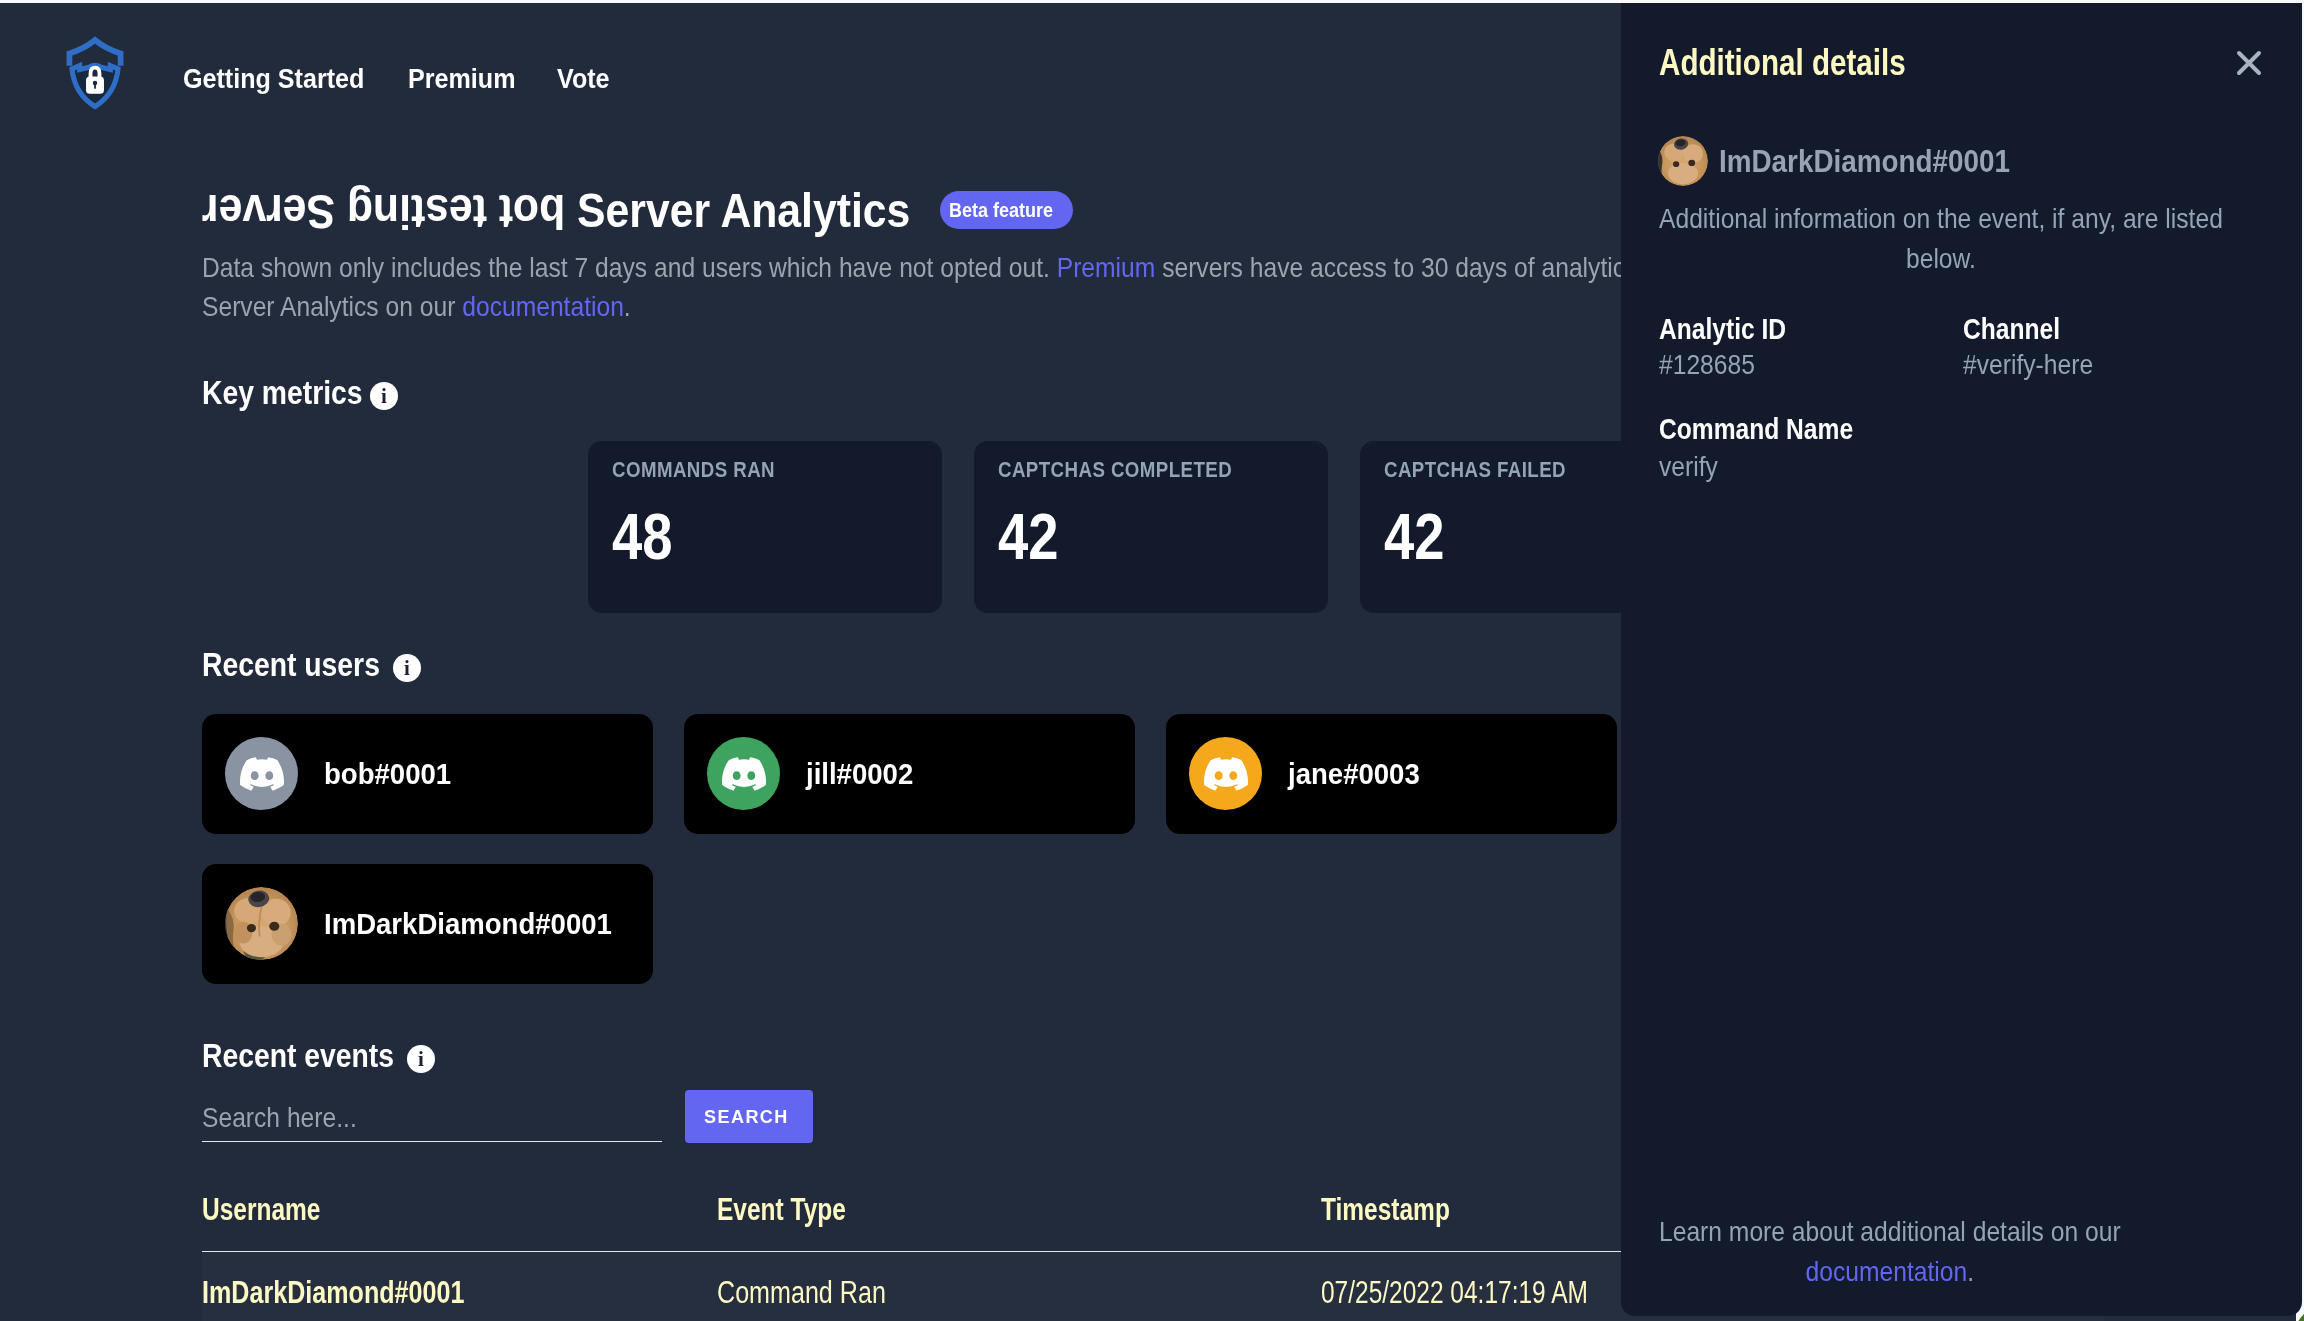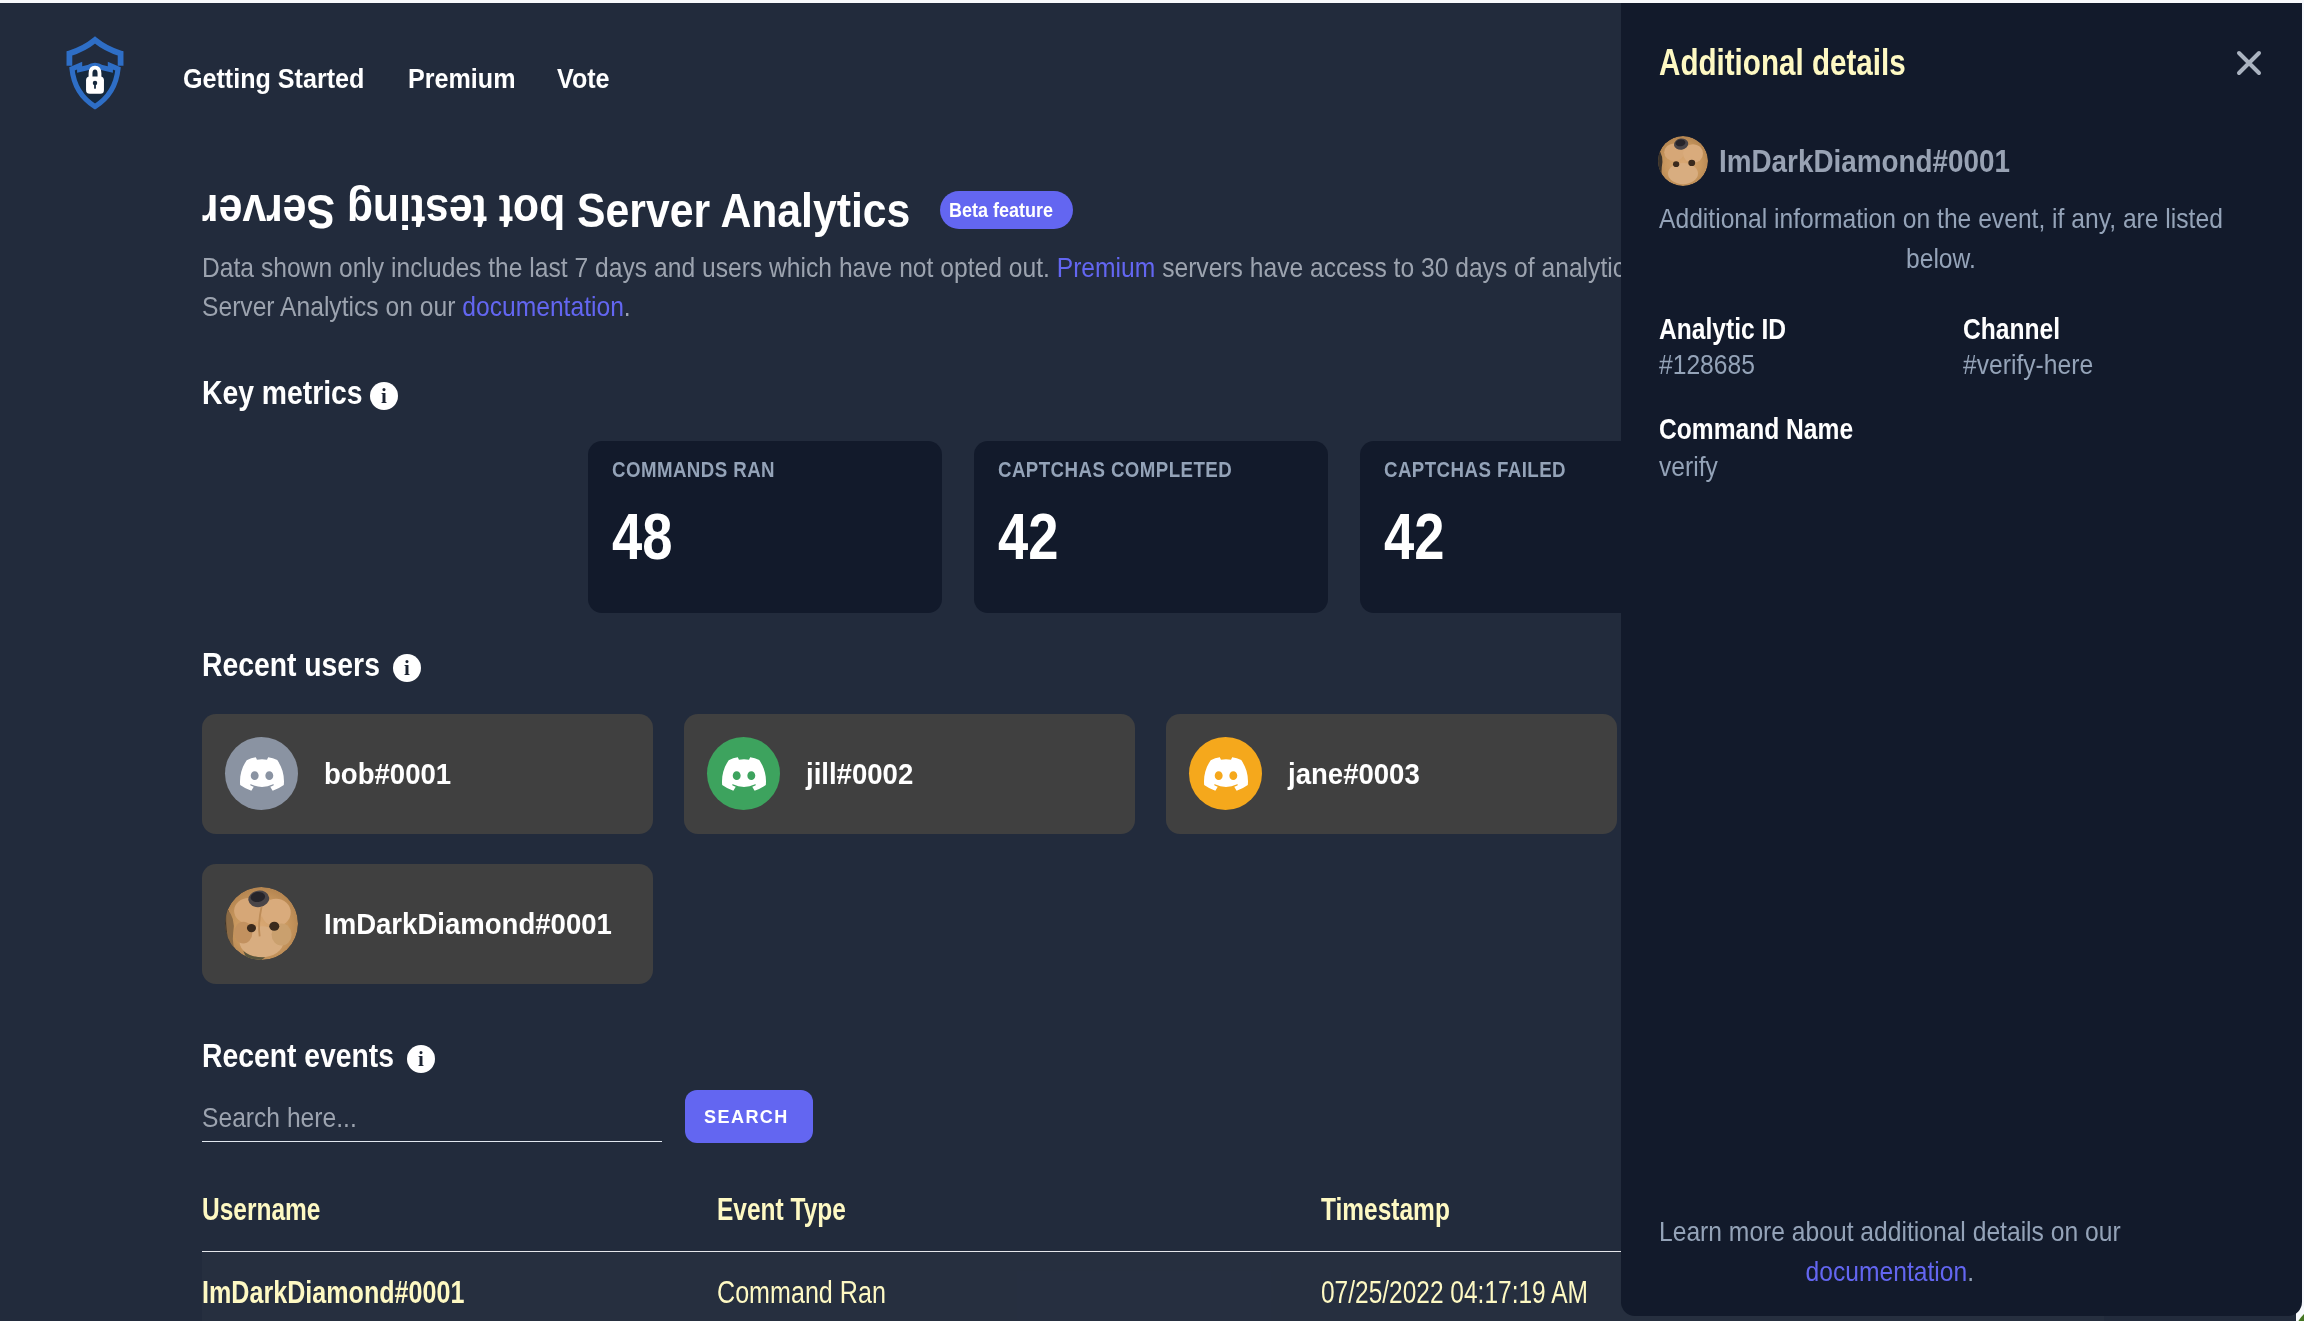--- a/index.html
+++ b/index.html
@@ -14,25 +14,25 @@
   nav span { position:absolute; top:0; color:#fff; font-weight:bold; font-size:27px; line-height:31px; }
   h1 { font-size:48px; line-height:48px; font-weight:bold; color:#fff; white-space:nowrap; }
   .flip { display:inline-block; transform:rotate(180deg); }
   .pill { background:#6366f1; color:#fff; font-size:20px; font-weight:bold; border-radius:19px;
           width:133px; height:38px; line-height:38px; text-align:center; }
   .sub { font-size:28px; line-height:39px; color:#9ca3af; }
   .h2t { font-size:34px; line-height:34px; font-weight:bold; color:#fff; }
   .mcard { position:absolute; top:438px; width:354px; height:172px; background:#121a2b; border-radius:14px; }
   .mlbl { position:absolute; left:24px; top:16px; font-size:22px; font-weight:bold; color:#94a3b8; letter-spacing:0.5px; }
   .mnum { position:absolute; left:24px; top:64px; font-size:64px; line-height:64px; font-weight:bold; color:#fff; }
-  .ucard { position:absolute; width:451px; height:120px; background:#404040; border-radius:14px; }
+  .ucard { position:absolute; width:451px; height:120px; background:#000000; border-radius:14px; }
   .uav { position:absolute; left:23px; top:23px; width:73px; height:73px; border-radius:50%;
          display:flex; align-items:center; justify-content:center; overflow:hidden; }
   .uname { position:absolute; left:122px; top:46px; font-size:29px; line-height:29px; font-weight:bold; color:#fff; }
-  .sbtn { position:absolute; left:685px; top:1087px; width:128px; height:53px; background:#6366f1; border-radius:12px;
+  .sbtn { position:absolute; left:685px; top:1087px; width:128px; height:53px; background:#6366f1; border-radius:4px;
           color:#fff; font-size:19px; font-weight:bold; letter-spacing:1.5px; text-align:center; line-height:53px; }
   .hline { position:absolute; height:1px; background:#e5e7eb; }
   .green { position:absolute; left:2290px; top:1300px; width:96px; height:96px; border-radius:50%;
            background:radial-gradient(circle at 35% 35%, #4e8427, #2c5414); }
   .drawer { position:absolute; left:1621px; top:3px; width:681px; height:1313px; background:#121a2b;
             border-radius:0 0 14px 14px; }
   .dl { font-size:30px; line-height:30px; font-weight:bold; color:#fff; }
   .dv { font-size:28px; line-height:28px; color:#94a3b8;text-align:center; }
 </style>
 </head>

